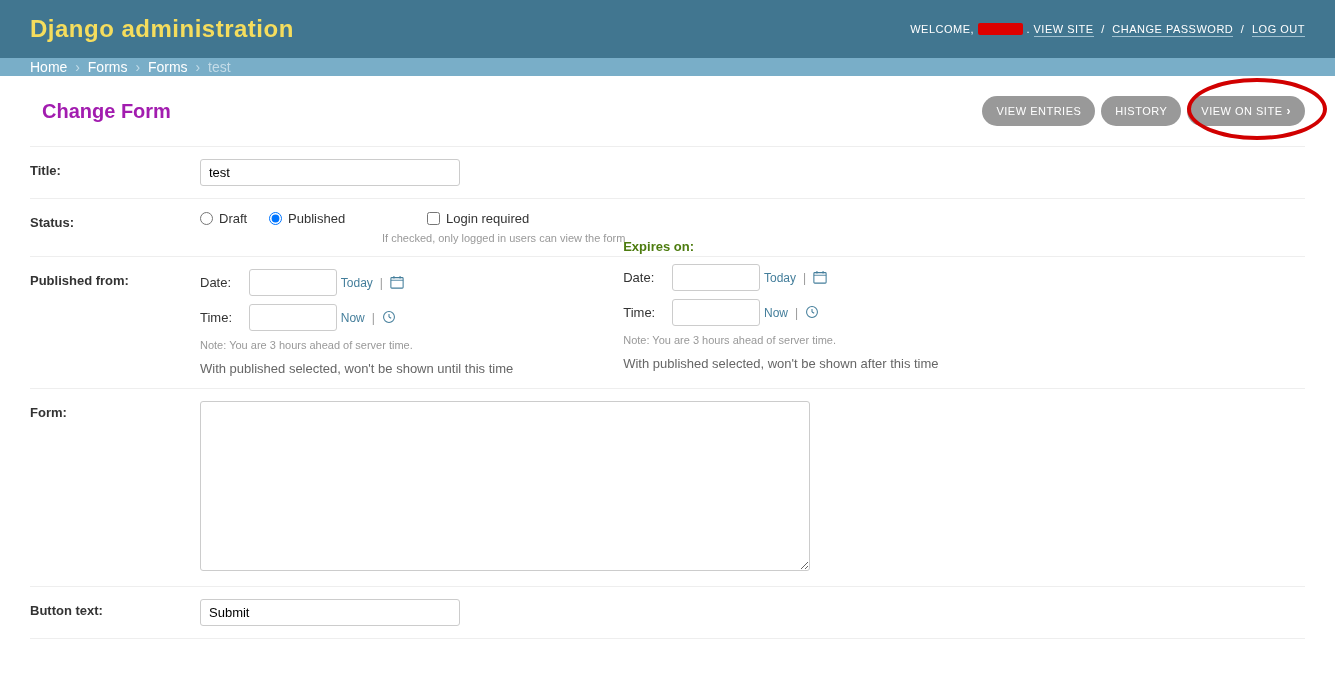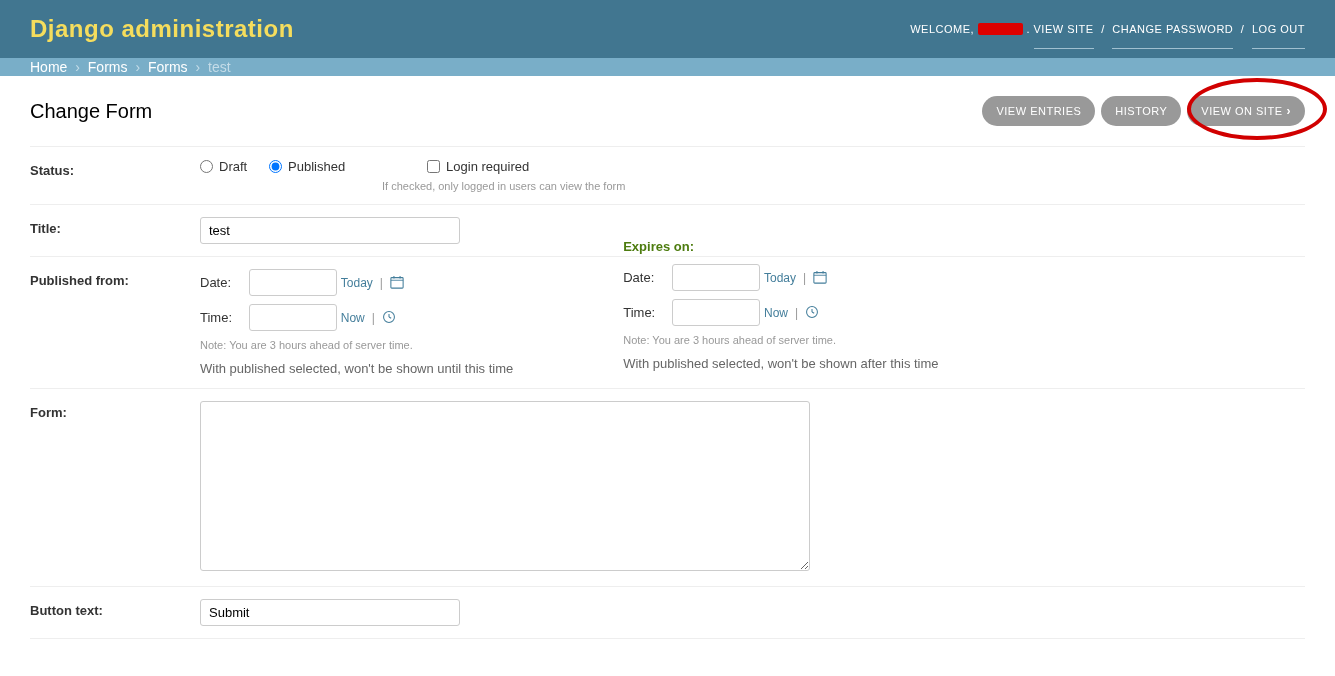--- a/index.html
+++ b/index.html
@@ -3,33 +3,33 @@
 <meta charset="utf-8">
 <style>
 * { box-sizing: border-box; margin: 0; padding: 0; }
 body { font-family: "Helvetica Neue", Arial, sans-serif; font-size: 14px; color: #333; background: #fff; }
 a { text-decoration: none; }
 
 
 .header { background: #417690; color: #fff; padding: 15px 30px; display: flex; justify-content: space-between; align-items: center; }
 .branding { color: #f5dd5d; font-size: 24px; font-weight: 700; letter-spacing: 0.5px; }
 .user-tools { font-size: 11px; letter-spacing: 0.5px; text-align: right; color: #fff; }
-.user-tools a { color: #fff; border-bottom: 1px solid #a0c0d0; padding-bottom: 13px; }
+.user-tools a { color: #fff; border-bottom: 1px solid #a0c0d0; padding-bottom: 1px; }
 .user-tools .sep { margin: 0 4px; }
 .redact { background: #d00; color: #d00; padding: 0 3px; border-radius: 2px; }
 
 
 .breadcrumbs { background: #79aec8; padding: 1px 30px; color: #c4dce8; font-size: 14px; }
 .breadcrumbs a { color: #fff; }
 .breadcrumbs .sep { color: #c4dce8; margin: 0 4px; }
 
 
 .content { padding: 20px 30px; }
 .content-header { display: flex; justify-content: space-between; align-items: center; margin-bottom: 20px; position: relative; }
-.content-header h1 { font-size: 20px; font-weight: 400; color: #000000; }
+.content-header h1 { font-size: 20px; font-weight: 700; color: #a21caf; margin-left: 12px; }
 .object-tools { display: flex; gap: 6px; }
 .object-tools a { background: #999; color: #fff; font-size: 11px; letter-spacing: 0.5px; padding: 8px 14px; border-radius: 15px; text-transform: uppercase; display: inline-flex; align-items: center; gap: 4px; }
 .chev { display: inline-block; font-size: 12px; font-weight: bold; }
 
 
 .circle-annotation { position: absolute; border: 4px solid #d10000; border-radius: 50%; pointer-events: none; }
 
 
 .module { border-top: 1px solid #eee; }
 .form-row { padding: 12px 0; border-bottom: 1px solid #eee; display: flex; align-items: flex-start; }
@@ -95,46 +95,46 @@
         <span>View on site</span>
         <span class="chev">›</span>
       </a>
     </div>
     <div class="circle-annotation" style="right:-22px; top:-18px; width:140px; height:62px;"></div>
   </div>
 
   <div class="module">
 
     <div class="form-row">
+      <label>Title:</label>
+      <div class="field-content">
+        <input type="text" class="vTextField" value="test" style="">
+      </div>
+    </div>
+
+    <div class="form-row">
       <label>Status:</label>
       <div class="field-content">
         <label class="radio-inline">
           <input type="radio" name="status" style="">
           <span>Draft</span>
         </label>
         <label class="radio-inline">
           <input type="radio" name="status" checked="" style="">
           <span>Published</span>
         </label>
         <label class="check-inline">
           <input type="checkbox" style="">
           <span>Login required</span>
         </label>
         <div class="help ml-indent">If checked, only logged in users can view the form</div>
       </div>
     </div>
 
     <div class="form-row">
-      <label>Title:</label>
-      <div class="field-content">
-        <input type="text" class="vTextField" value="test" style="">
-      </div>
-    </div>
-
-    <div class="form-row">
       <label>Published from:</label>
       <div class="field-content">
         <div class="datetime-group">
 
           <div class="datetime-col">
             <div class="dt-row">
               <span class="sublabel">Date:</span>
               <input type="text" style="">
               <a href="#" class="dt-link">Today</a>
               <span class="dt-sep">|</span>

